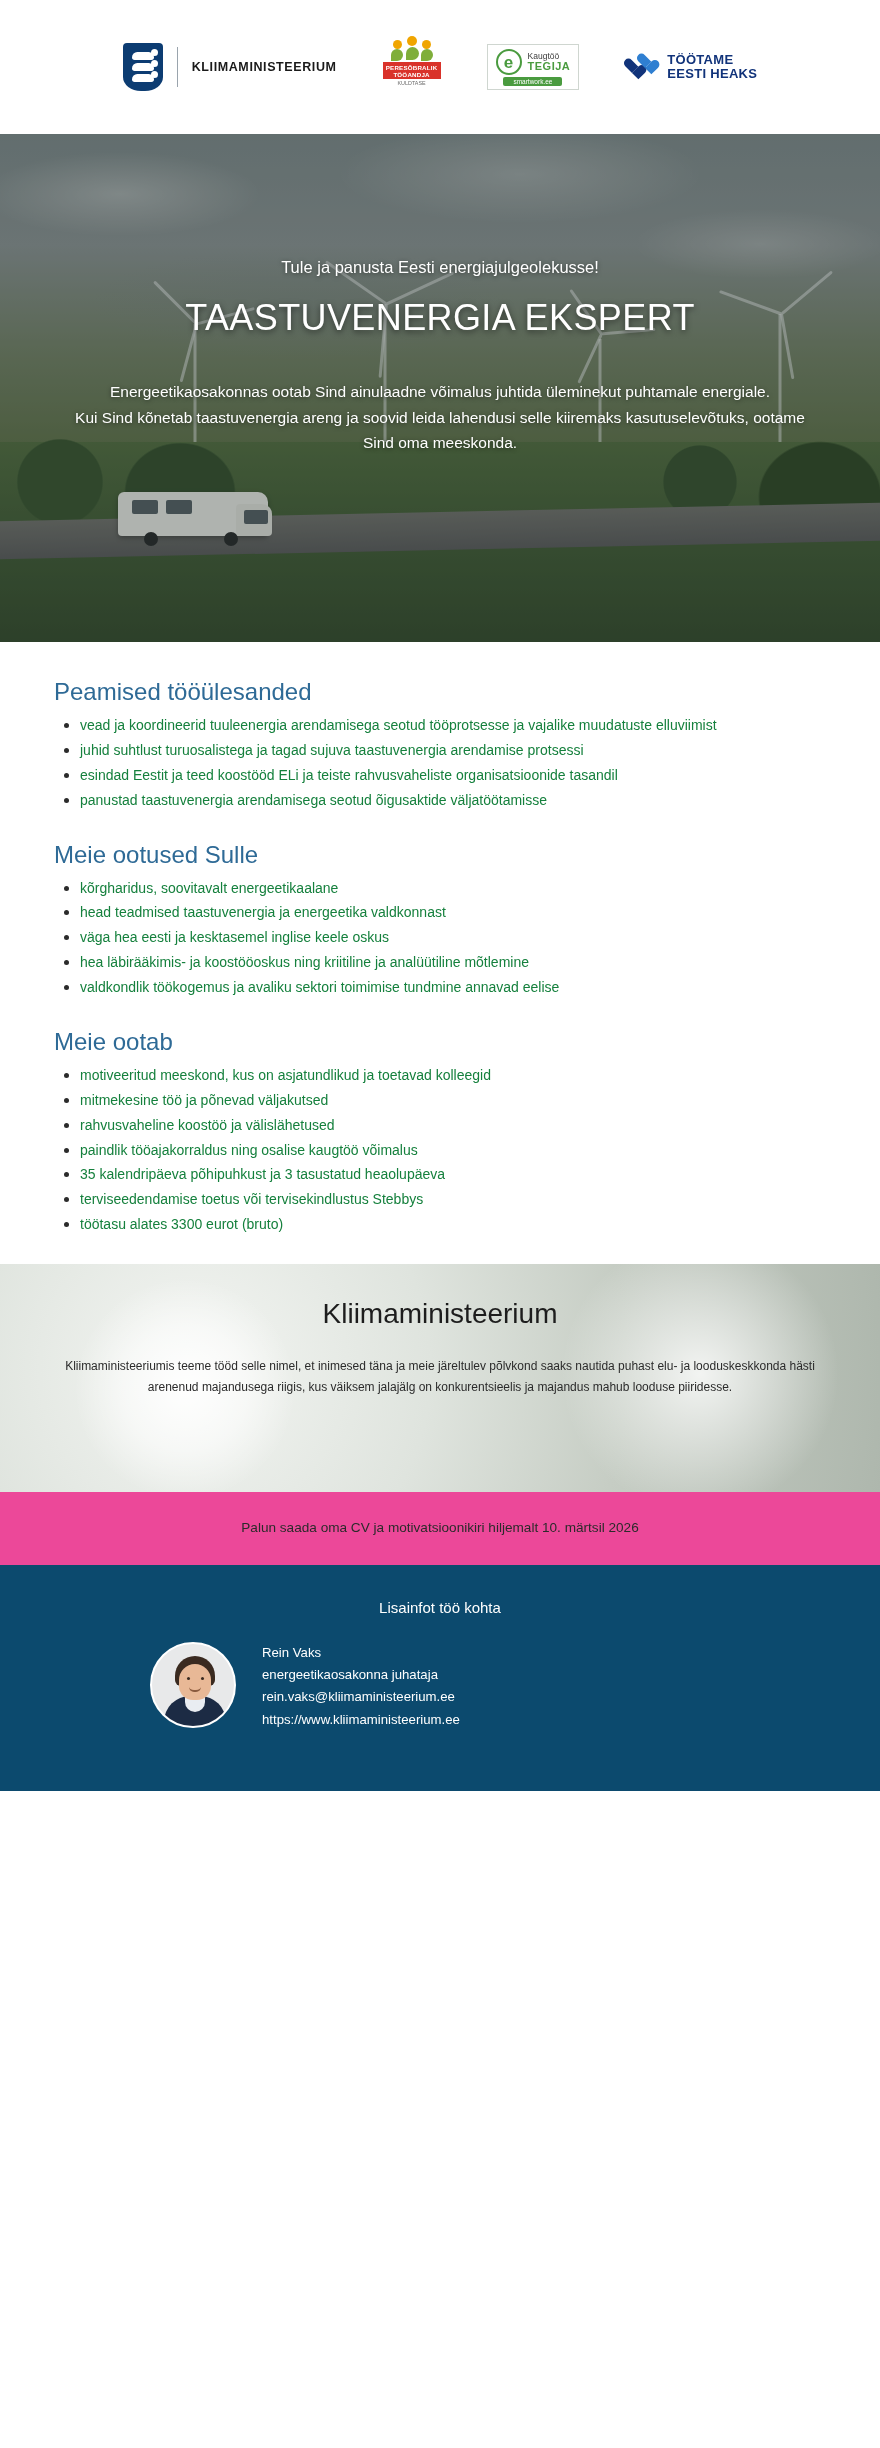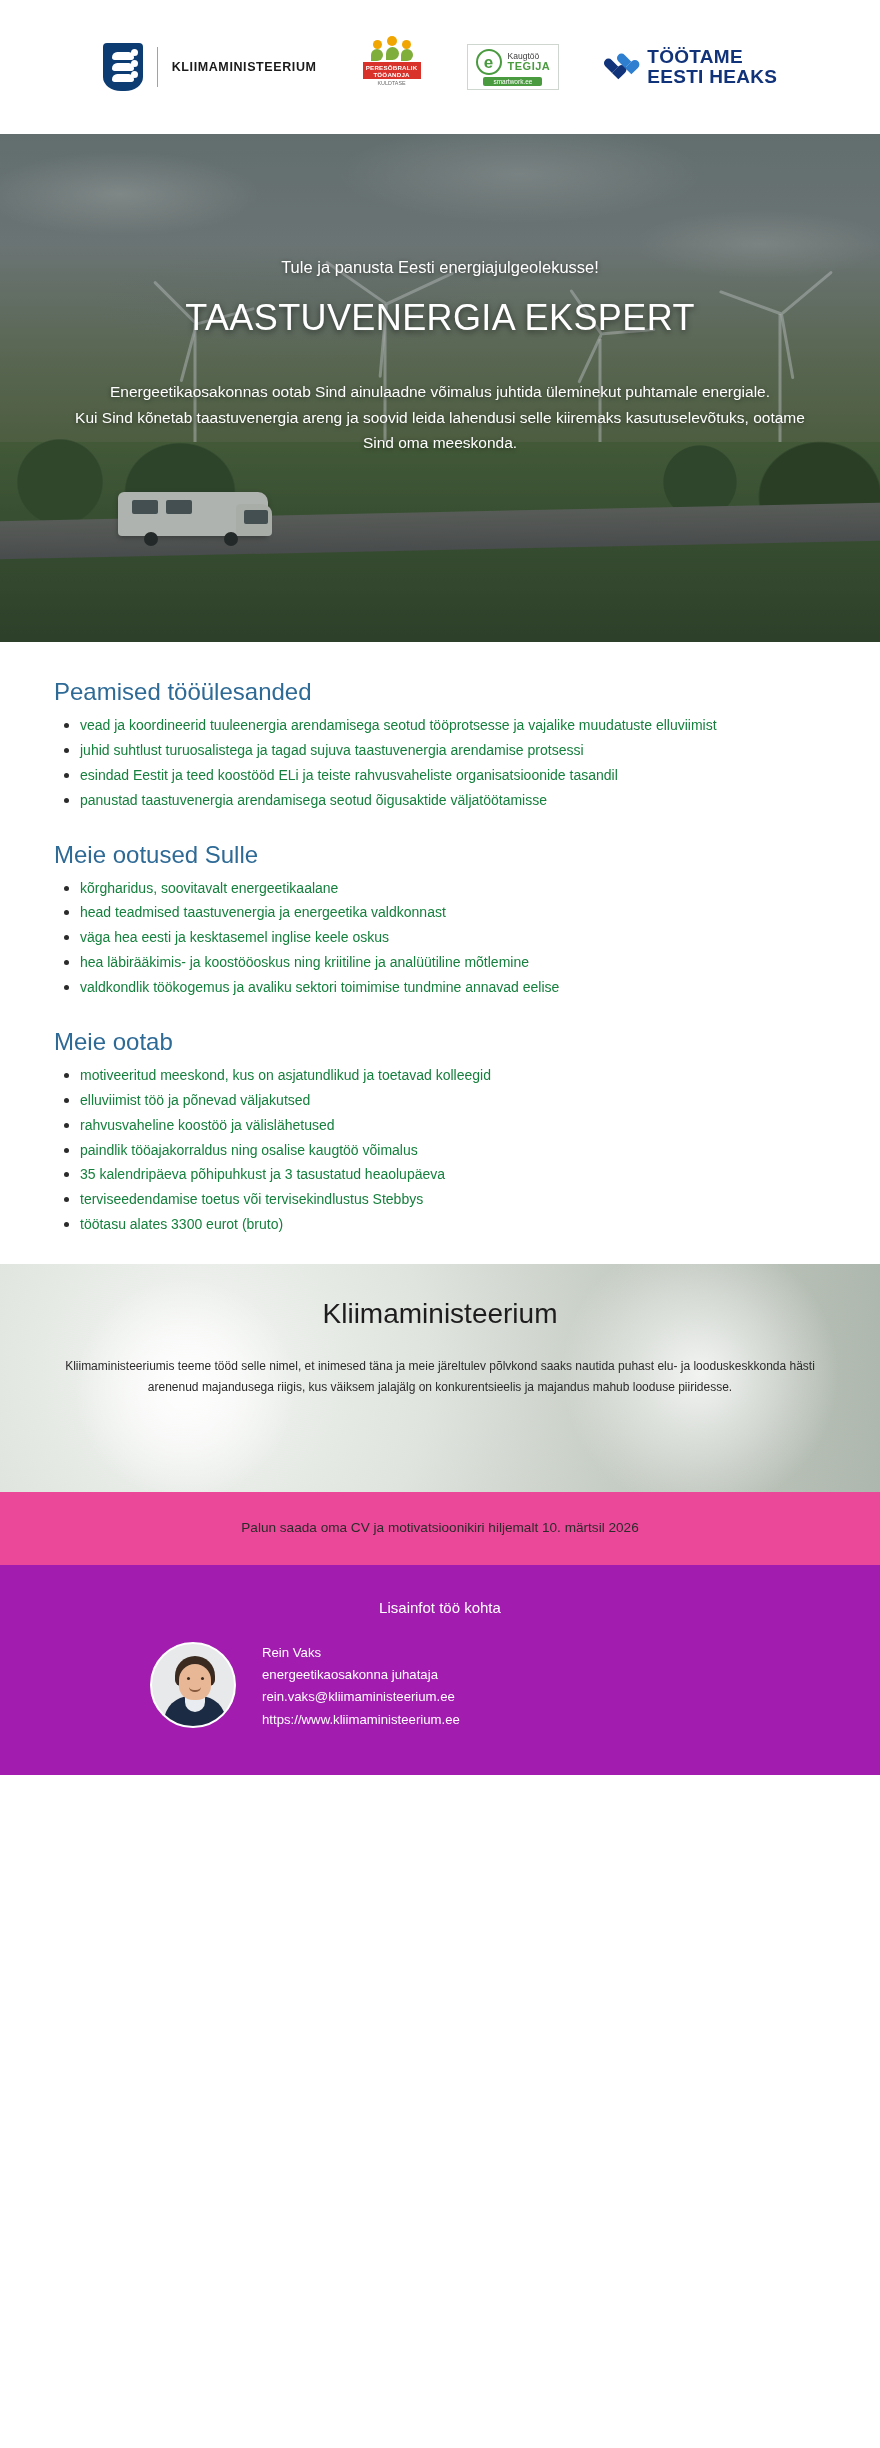--- a/index.html
+++ b/index.html
@@ -77,21 +77,21 @@
   .teh { display: flex; align-items: center; gap: 10px; }
   .teh-hearts { position: relative; width: 34px; height: 30px; }
   .heart { position: absolute; width: 17px; height: 17px; }
   .heart:before, .heart:after {
     content: ""; position: absolute; width: 9px; height: 14px; border-radius: 9px 9px 0 0;
   }
   .heart:before { left: 8.5px; transform: rotate(-45deg); transform-origin: 0 100%; }
   .heart:after  { left: 8.5px; transform: rotate(45deg);  transform-origin: 0 100%; }
   .heart.navy:before, .heart.navy:after { background: #11337a; }
   .heart.blue:before, .heart.blue:after { background: #2f7fd1; }
-  .teh-text { font-size: 19px; font-weight: 800; color: #11337a; line-height: 1.05; letter-spacing: .3px; }
+  .teh-text { font-size: 13px; font-weight: 800; color: #11337a; line-height: 1.05; letter-spacing: .3px; }
 
   
   .hero {
     height: 508px; position: relative; overflow: hidden;
     background: linear-gradient(#7d8a8e 0%, #8a9396 22%, #6f7f63 44%, #5b7046 62%, #46603d 78%, #3e5a37 100%);
   }
   .sky-clouds {
     position: absolute; left: 0; top: 0; width: 100%; height: 250px;
     background:
       radial-gradient(ellipse 200px 60px at 120px 60px, rgba(255,255,255,.30), transparent 70%),
@@ -190,21 +190,21 @@
   }
 
   
   .deadline {
     background: #ec4899; text-align: center; padding: 28px 40px 30px;
     font-size: 13.6px; color: #2b2b2b;
   }
 
   
   .footer {
-    background: #a21caf; color: #ffffff; padding: 34px 54px 44px; min-height: 192px;
+    background: #0c4a6e; color: #ffffff; padding: 34px 54px 60px; min-height: 192px;
   }
   .footer-title { text-align: center; font-size: 15px; margin-bottom: 26px; font-weight: 400; }
   .contact { display: flex; align-items: flex-start; gap: 26px; padding-left: 96px; }
   .avatar {
     width: 86px; height: 86px; border-radius: 50%; overflow: hidden; flex: 0 0 86px;
     background: #e8e9ea; position: relative; border: 2px solid #ffffff;
   }
   .av-hair { position: absolute; left: 23px; top: 12px; width: 40px; height: 30px; background: #3a2a20; border-radius: 20px 20px 6px 6px; }
   .av-face { position: absolute; left: 27px; top: 20px; width: 32px; height: 36px; background: #e8b896; border-radius: 16px 16px 14px 14px; }
   .av-eye { position: absolute; width: 3px; height: 3px; background: #3a2a20; border-radius: 50%; top: 33px; }
@@ -349,21 +349,21 @@
       <li>kõrgharidus, soovitavalt energeetikaalane</li>
       <li>head teadmised taastuvenergia ja energeetika valdkonnast</li>
       <li>väga hea eesti ja kesktasemel inglise keele oskus</li>
       <li>hea läbirääkimis- ja koostööoskus ning kriitiline ja analüütiline mõtlemine</li>
       <li>valdkondlik töökogemus ja avaliku sektori toimimise tundmine annavad eelise</li>
     </ul>
 
     <h2 class="sec-title second">Meie ootab</h2>
     <ul class="bullets">
       <li>motiveeritud meeskond, kus on asjatundlikud ja toetavad kolleegid</li>
-      <li>elluviimist töö ja põnevad väljakutsed</li>
+      <li>mitmekesine töö ja põnevad väljakutsed</li>
       <li>rahvusvaheline koostöö ja välislähetused</li>
       <li>paindlik tööajakorraldus ning osalise kaugtöö võimalus</li>
       <li>35 kalendripäeva põhipuhkust ja 3 tasustatud heaolupäeva</li>
       <li>terviseedendamise toetus või tervisekindlustus Stebbys</li>
       <li>töötasu alates 3300 eurot (bruto)</li>
     </ul>
   </div>
 
   <div class="ministry">
     <div class="dandelion dand1"></div>

